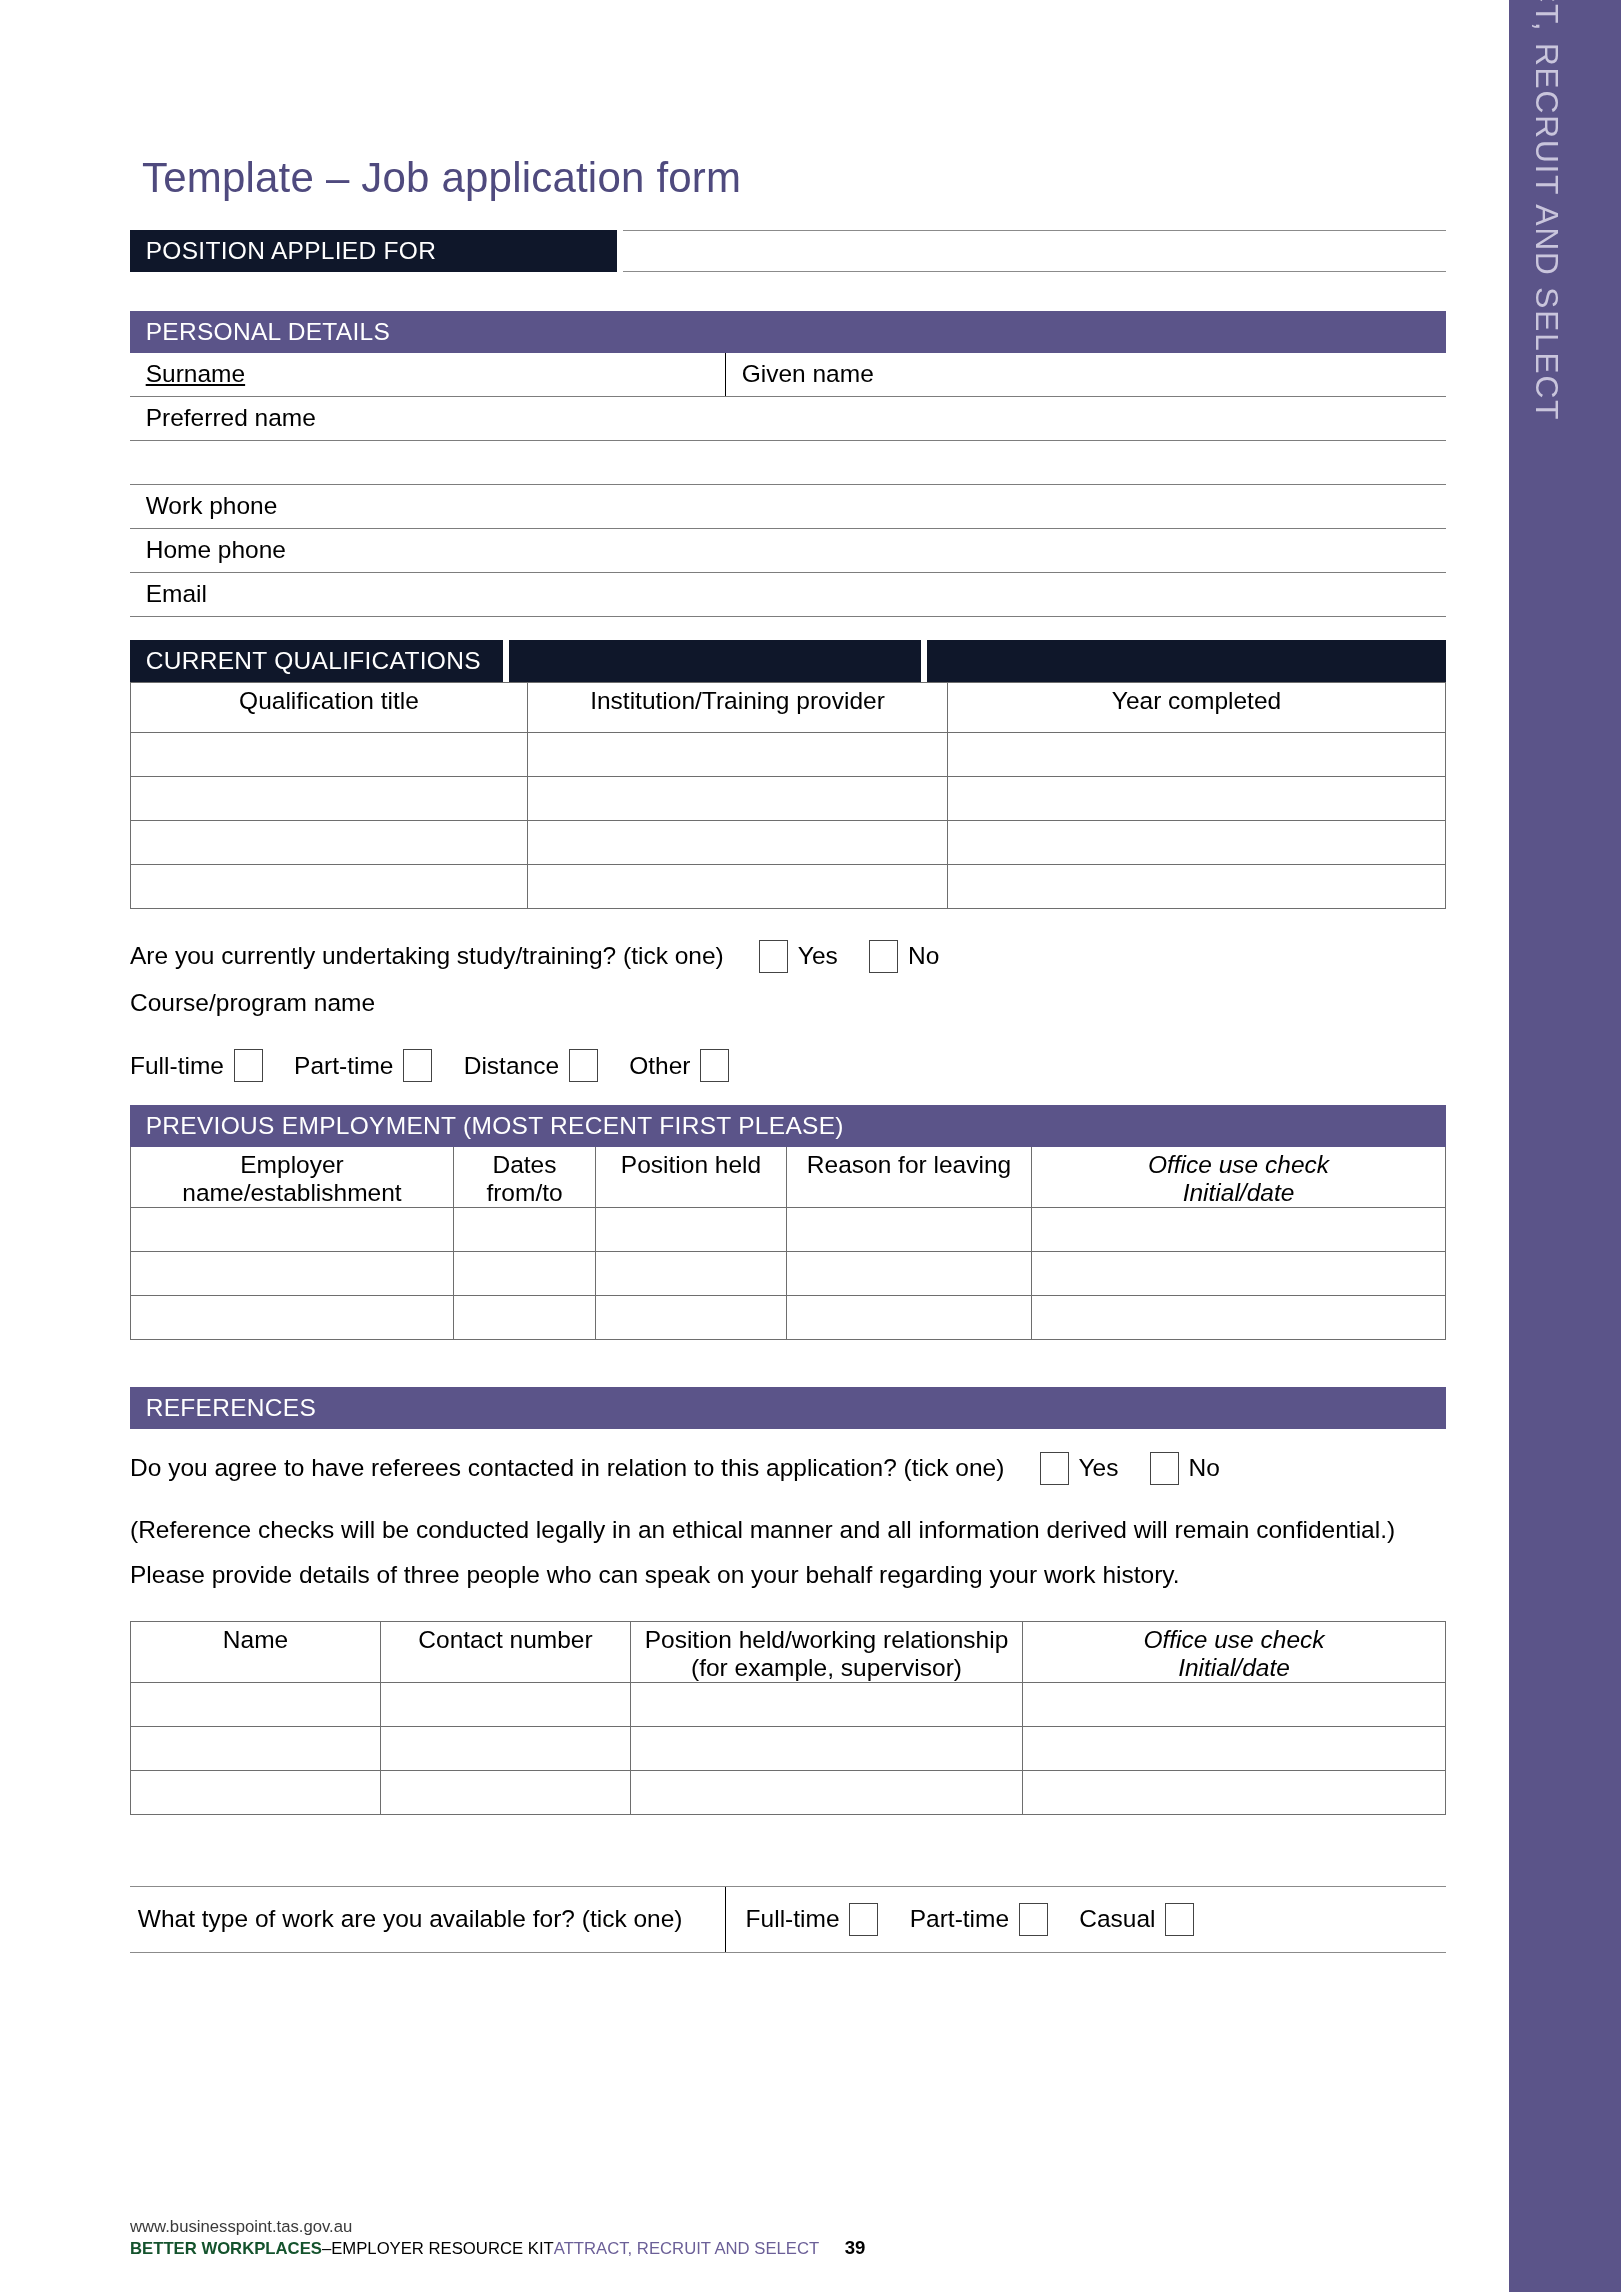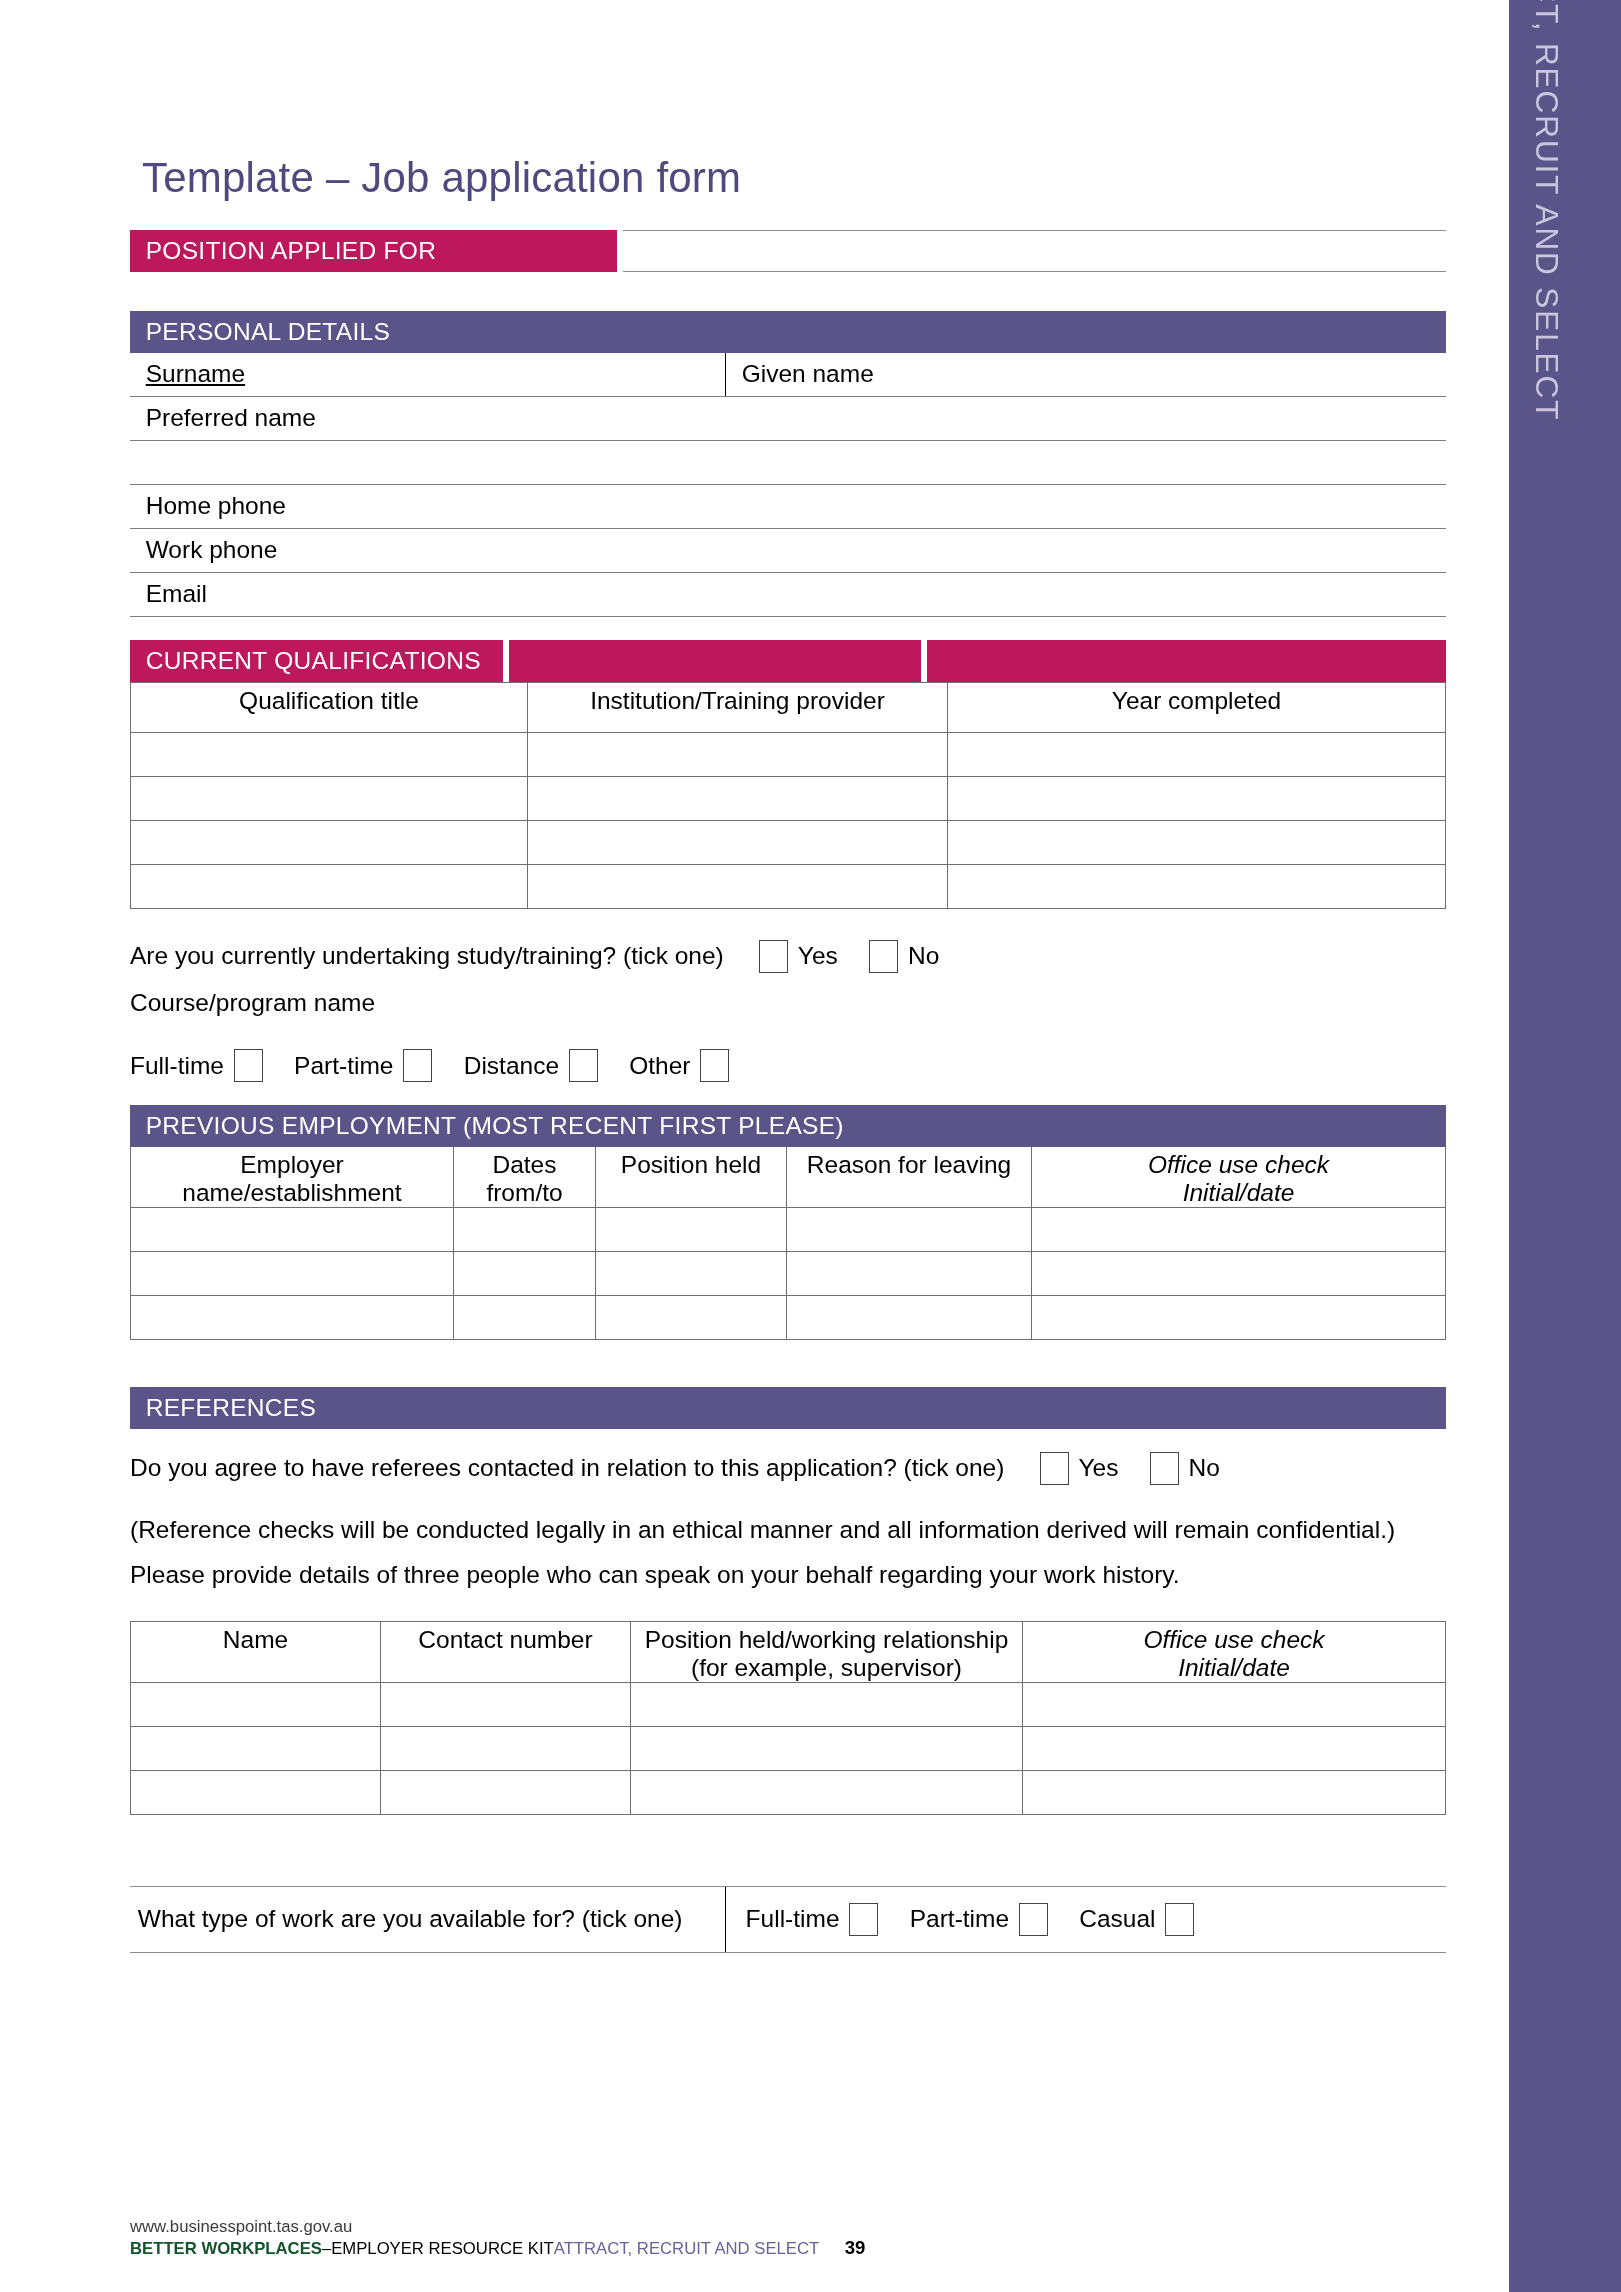--- a/index.html
+++ b/index.html
@@ -73,21 +73,21 @@
     line-height: 42px;
     padding-left: 15.7px;
     box-sizing: border-box;
     position: relative;
   }
   .bar-row {
     display: flex;
     width: 100%;
   }
   .bar-seg {
-    background: #be185d;
+    background: #0f172a;
     height: 42px;
   }
   .bar-gap { background: #ffffff; width: 5.9px; height: 42px; }
   .bar-open {
     border-bottom: 1.5px solid #8b8b8b;
     border-top: 1.5px solid #8b8b8b;
     flex: 1;
     height: 42px;
     box-sizing: border-box;
   }
@@ -244,24 +244,24 @@
         <div class="cell half-l">Surname</div>
         <div class="cell half-r">Given name</div>
       </div>
       <div class="rrow">
         <div class="cell full">Preferred name</div>
       </div>
       <div class="rrow blank">
         <div class="cell full"></div>
       </div>
       <div class="rrow">
+        <div class="cell full">Work phone</div>
+      </div>
+      <div class="rrow">
         <div class="cell full">Home phone</div>
-      </div>
-      <div class="rrow">
-        <div class="cell full">Work phone</div>
       </div>
       <div class="rrow">
         <div class="cell full">Email</div>
       </div>
     </div>
 
     <div class="spacer-24"></div>
 
     <div class="bar-row">
       <div class="bar bar-seg" style="width:373px;">CURRENT QUALIFICATIONS</div>

